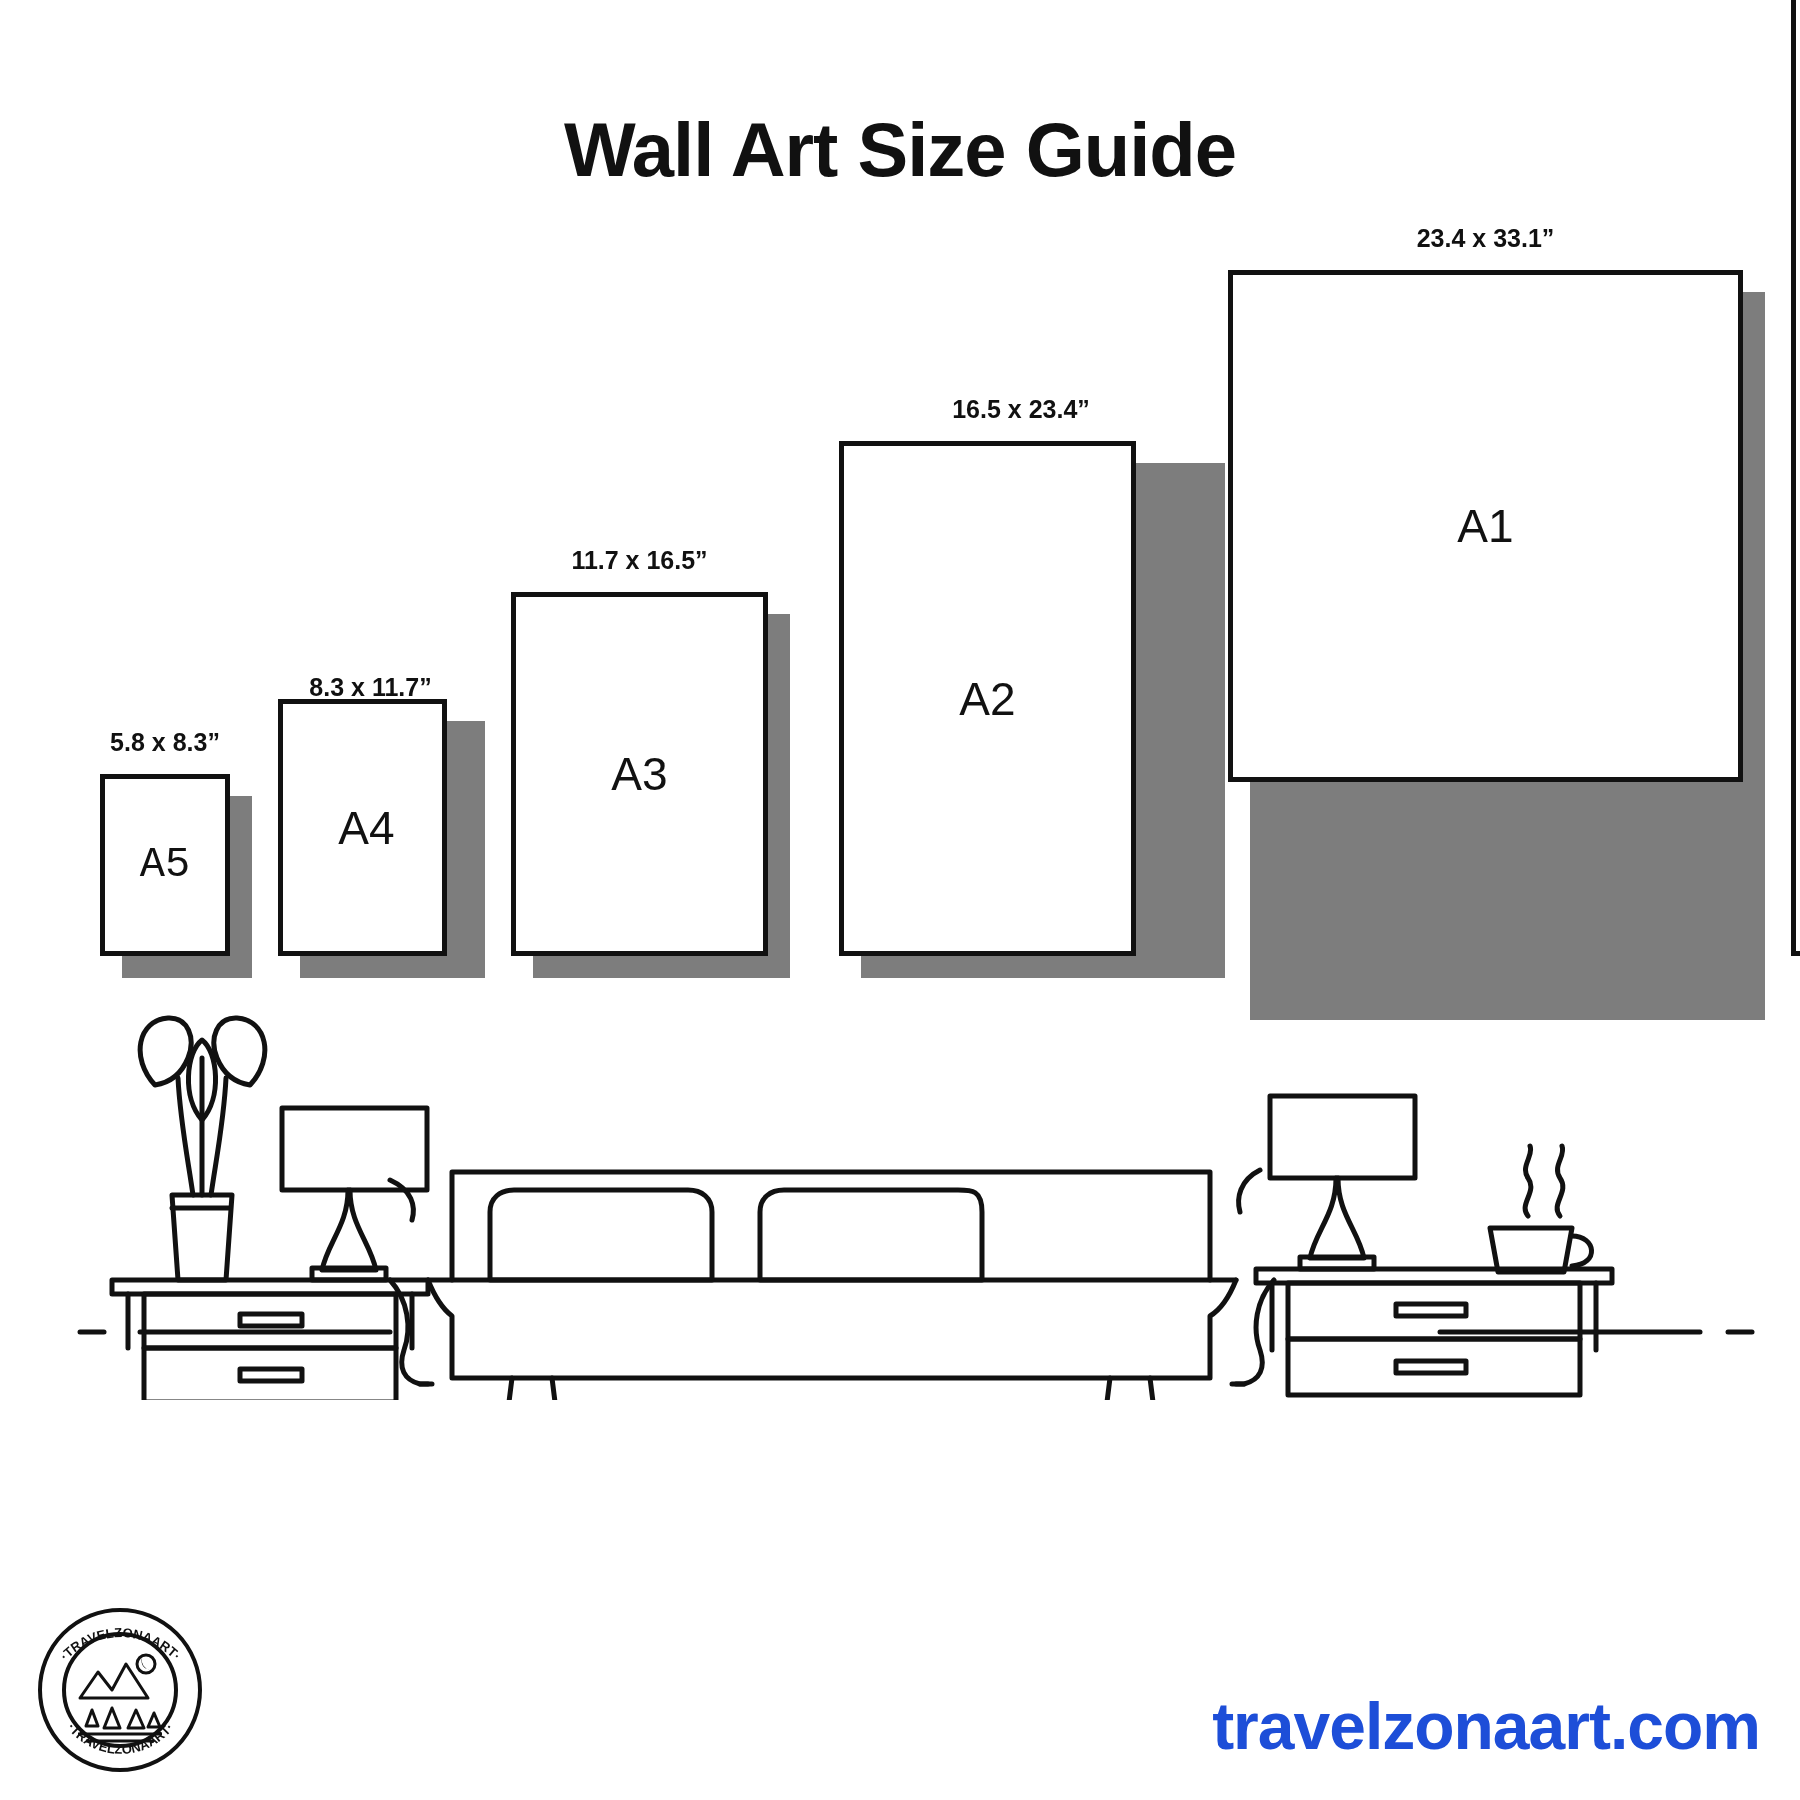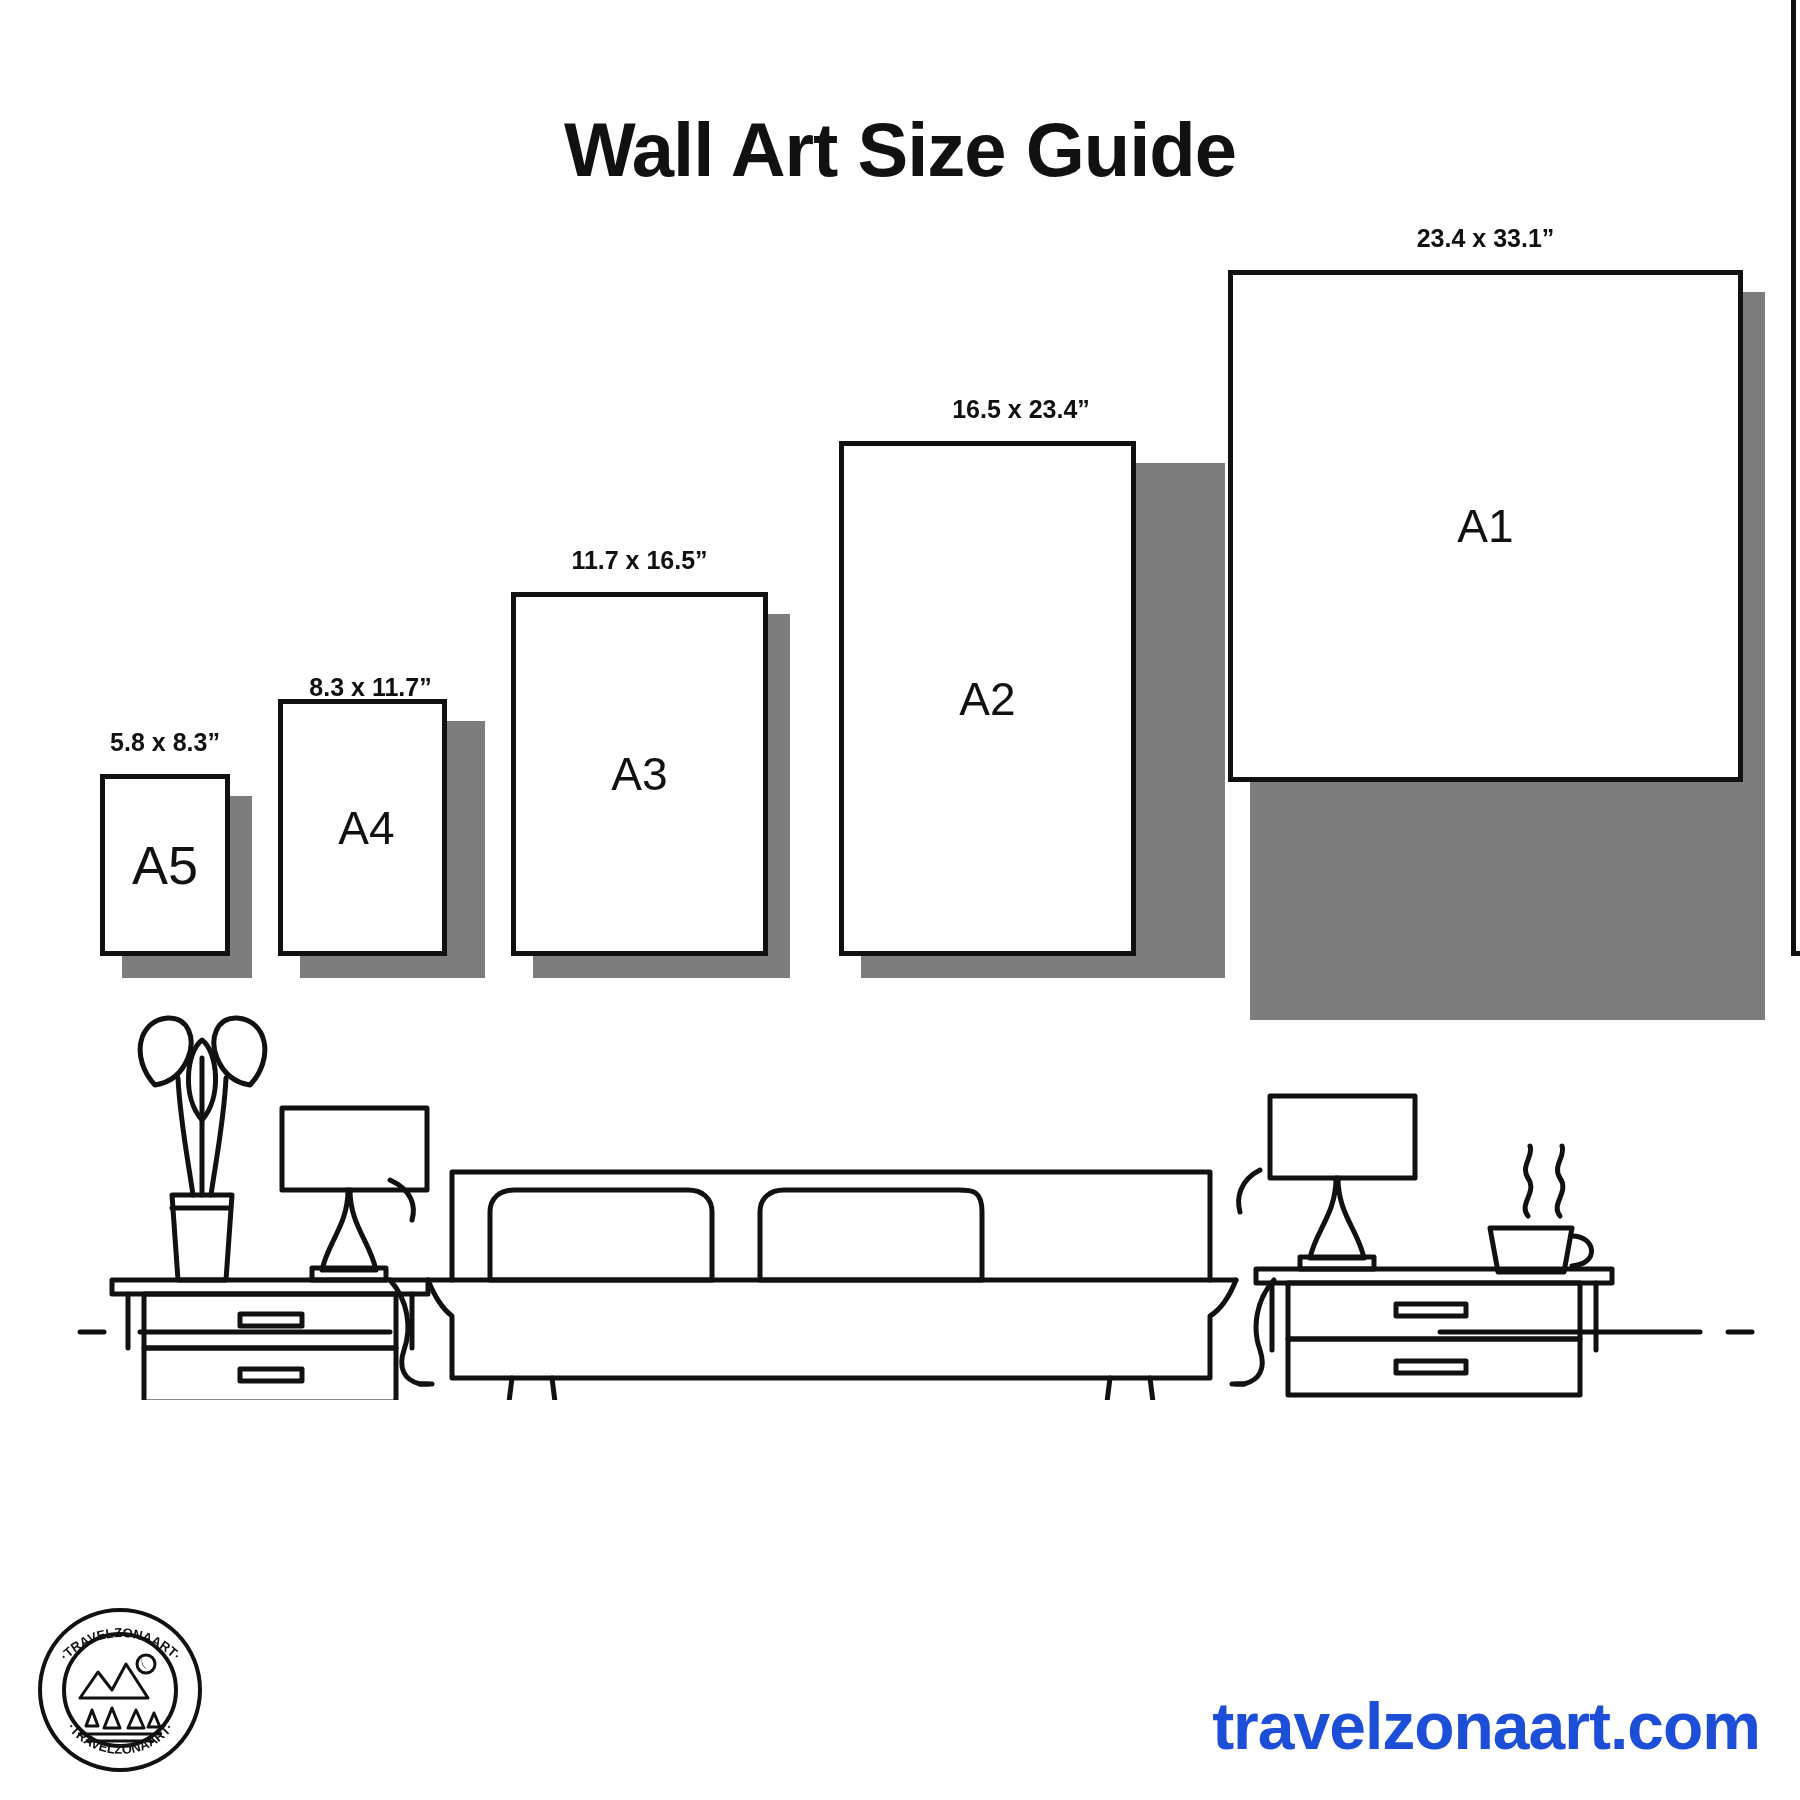--- a/index.html
+++ b/index.html
@@ -100,21 +100,21 @@
 </head>
 <body>
 
 <div id="page-title">Wall Art Size Guide</div>
 
 <div id="frames">
     <div class="frame-group" style="left: 100px; width: 156px; height: 242px; top: 448px;">
       <div class="frame-label" style="top: 0px; width: 130px;">5.8 x 8.3”</div>
       <div class="frame-shadow" style="left: 22px; top: 68px; width: 130px; height: 182px; background: rgb(125, 125, 125);"></div>
       <div class="frame-box" style="left: 0px; top: 46px; width: 130px; height: 182px; border-color: rgb(17, 17, 17);">
-        <span class="frame-name" style="font-size: 54px;">A5</span>
+        <span class="frame-name" style="font-size: 42px; font-family: Liberation Mono, monospace;">A5</span>
       </div>
     </div>
     <div class="frame-group" style="left: 278px; width: 211px; height: 317px; top: 373px;">
       <div class="frame-label" style="top: 0px; width: 185px; margin-top: 20px;">8.3 x 11.7”</div>
       <div class="frame-shadow" style="left: 22px; top: 68px; width: 185px; height: 257px; background: rgb(125, 125, 125);"></div>
       <div class="frame-box" style="left: 0px; top: 46px; width: 169px; height: 257px; border-color: rgb(17, 17, 17); padding-left: 8px;">
         <span class="frame-name">A4</span>
       </div>
     </div>
     <div class="frame-group" style="left: 511px; width: 283px; height: 424px; top: 266px;">

